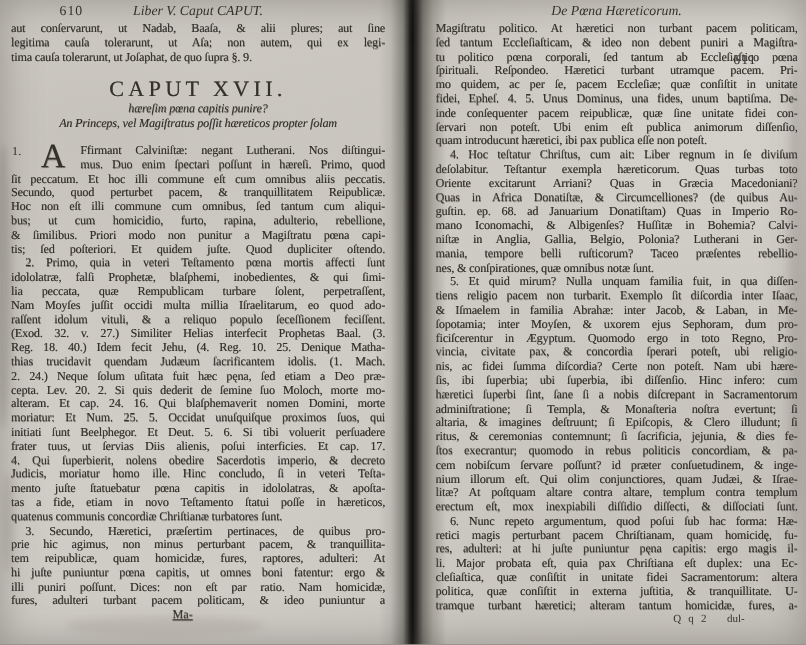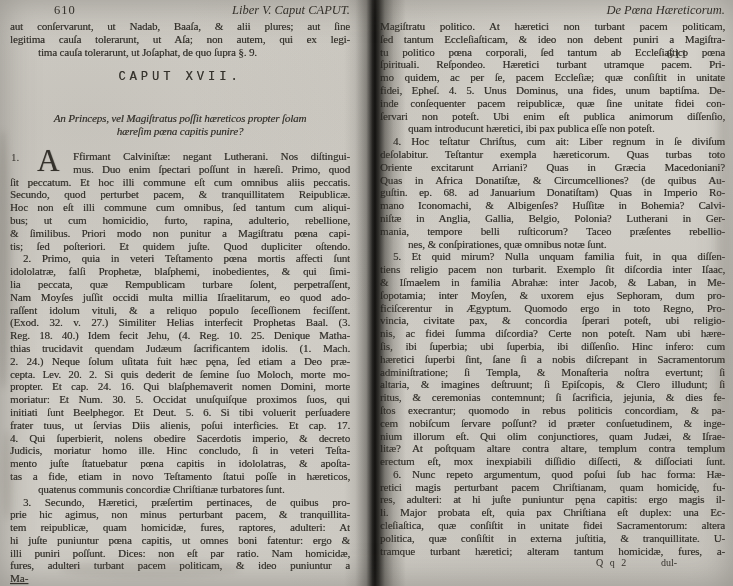--- a/index.html
+++ b/index.html
@@ -12,49 +12,49 @@
       radial-gradient(ellipse at 88% 75%, rgba(120,115,105,0.12), transparent 46%),
       radial-gradient(ellipse at 55% 10%, rgba(125,120,108,0.10), transparent 38%),
       linear-gradient(#d5d2cb,#cecbc4);
   }
   .scan::after {
     content:""; position:absolute; inset:0; pointer-events:none;
     box-shadow: inset 0 0 38px rgba(58,56,50,0.38);
   }
   .page { position:absolute; top:0; height:586px; box-sizing:border-box; }
   .page.left  { left:0;   width:356px; padding:3px 6px 0 10px; }
-  .page.right { left:372px; width:361px; padding:3px 8px 0 8px; }
-
-  .pheader { position:relative; height:15px; margin-bottom:2px; text-align:right;
+  .page.right { left:372px; width:361px; padding:3px 8px 0 24px; }
+
+  .pheader { position:relative; height:15px; margin-bottom:2px; text-align:center;
              font-style:italic; font-size:12.5px; }
   .pagenum { position:absolute; top:0; font-style:normal; font-size:12.5px; letter-spacing:1px; }
   .pagenum.pn-left  { left:44px; }
   .pagenum.pn-right { right:37px;margin-top:44px; }
 
   .tline { font-size:11px; line-height:12.8px; height:12.8px; overflow:hidden;
            text-align:justify; text-align-last:justify; letter-spacing:-0.15px;
            text-shadow:0.3px 0.3px 0.5px rgba(50,48,42,0.55); }
-  .tline.last { text-align-last:left;margin-left:28px; }
+  .tline.last { text-align-last:left; }
   .it { }
 
   .intro { margin-bottom:8px; }
-  .chapter-heading { margin:12px 0 28px; text-align:center; font-size:12px;
-                     letter-spacing:4px; text-shadow:0.3px 0.3px 0.6px rgba(50,48,42,0.6);font-family:Liberation Mono, monospace; }
+  .chapter-heading { margin:12px 0 0; text-align:center; font-size:20px;
+                     letter-spacing:4px; text-shadow:0.3px 0.3px 0.6px rgba(50,48,42,0.6); }
   .qblock { margin-bottom:12px; font-style:italic; }
   .qblock .tline { text-align:center; text-align-last:center; }
 
   .para.indent-first > .tline:first-child { text-indent:13px; }
 
   .para1 { position:relative; }
   .para1 .pnum { position:absolute; left:1px; top:1px; font-size:11px; }
   .dropcap { position:absolute; left:27px; top:-2px; font-size:31px; line-height:26px;
              text-shadow:0.4px 0.4px 0.7px rgba(50,48,42,0.6); }
   .para1 .firstlines { margin-left:63px; }
 
-  .catchline { height:14px; text-align:left; padding-right:28px; font-size:11px;
+  .catchline { height:14px; text-align:center; padding-right:28px; font-size:11px;
                text-shadow:0.3px 0.3px 0.5px rgba(50,48,42,0.55);text-decoration:underline; }
   .sigline { position:relative; height:14px; font-size:10px; }
   .signature { position:absolute; left:216px; letter-spacing:2px; }
   .sigline .catchword { position:absolute; right:48px; }
 
   .gutter {
     position:absolute; left:344px; top:0; width:62px; height:586px; pointer-events:none;
     background:linear-gradient(to right,
       rgba(52,50,45,0) 0%,
       rgba(52,50,45,0.10) 18%,
@@ -82,22 +82,22 @@
       <span class="pagenum pn-left">610</span>
       <span>Liber V. Caput CAPUT.</span>
     </div>
     <div class="intro">
         <div class="tline"><span>aut conſervarunt, ut Nadab, Baaſa, &amp; alii plures; aut ſine</span></div>
         <div class="tline"><span>legitima cauſa tolerarunt, ut Aſa; non autem, qui ex legi-</span></div>
         <div class="tline last"><span>tima cauſa tolerarunt, ut Joſaphat, de quo ſupra §. 9.</span></div>
       </div>
     <div class="chapter-heading">CAPUT XVII.</div>
     <div class="qblock">
+        <div class="tline"><span>hæreſim pœna capitis punire?</span></div>
         <div class="tline"><span>An Princeps, vel Magiſtratus poſſit hæreticos propter ſolam</span></div>
-        <div class="tline"><span>hæreſim pœna capitis punire?</span></div>
       </div>
     <div class="para para1">
       <span class="pnum">1.</span>
       <span class="dropcap">A</span>
       <div class="firstlines">
           <div class="tline"><span>Ffirmant Calviniſtæ: negant Lutherani. Nos diſtingui-</span></div>
           <div class="tline"><span>mus. Duo enim ſpectari poſſunt in hæreſi. Primo, quod</span></div>
         </div>
       <div>
           <div class="tline"><span>ſit peccatum. Et hoc illi commune eſt cum omnibus aliis peccatis.</span></div>
@@ -112,22 +112,22 @@
         <div class="tline"><span>2. Primo, quia in veteri Teſtamento pœna mortis affecti ſunt</span></div>
         <div class="tline"><span>idololatræ, falſi Prophetæ, blaſphemi, inobedientes, &amp; qui ſimi-</span></div>
         <div class="tline"><span>lia peccata, quæ Rempublicam turbare ſolent, perpetraſſent,</span></div>
         <div class="tline"><span>Nam Moyſes juſſit occidi multa millia Iſraelitarum, eo quod ado-</span></div>
         <div class="tline"><span>raſſent idolum vituli, &amp; a reliquo populo ſeceſſionem feciſſent.</span></div>
         <div class="tline"><span>(Exod. 32. v. 27.) Similiter Helias interfecit Prophetas Baal. (3.</span></div>
         <div class="tline"><span>Reg. 18. 40.) Idem fecit Jehu, (4. Reg. 10. 25. Denique Matha-</span></div>
         <div class="tline"><span>thias trucidavit quendam Judæum ſacrificantem idolis. (1. Mach.</span></div>
         <div class="tline"><span>2. 24.) Neque ſolum uſitata fuit hæc pęna, ſed etiam a Deo præ-</span></div>
         <div class="tline"><span>cepta. Lev. 20. 2. </span><span class="it">Si quis dederit de ſemine ſuo Moloch, morte mo-</span></div>
-        <div class="tline"><span class="it">propter</span><span>. Et cap. 24. 16. </span><span class="it">Qui blaſphemaverit nomen Domini, morte</span></div>
-        <div class="tline"><span class="it">moriatur</span><span>: Et Num. 30. 5. </span><span class="it">Occidat unuſquiſque proximos ſuos, qui</span></div>
+        <div class="tline"><span class="it">alteram</span><span>. Et cap. 24. 16. </span><span class="it">Qui blaſphemaverit nomen Domini, morte</span></div>
+        <div class="tline"><span class="it">moriatur</span><span>: Et Num. 25. 5. </span><span class="it">Occidat unuſquiſque proximos ſuos, qui</span></div>
         <div class="tline"><span class="it">initiati ſunt Beelphegor.</span><span> Et Deut. 5. 6. </span><span class="it">Si tibi voluerit perſuadere</span></div>
         <div class="tline"><span class="it">frater tuus, ut ſervias Diis alienis, poſui interficies.</span><span> Et cap. 17.</span></div>
         <div class="tline"><span>4. </span><span class="it">Qui ſuperbierit, nolens obedire Sacerdotis imperio, &amp; decreto</span></div>
         <div class="tline"><span class="it">Judicis, moriatur homo ille.</span><span> Hinc concludo, ſi in veteri Teſta-</span></div>
         <div class="tline"><span>mento juſte ſtatuebatur pœna capitis in idololatras, &amp; apoſta-</span></div>
         <div class="tline"><span>tas a fide, etiam in novo Teſtamento ſtatui poſſe in hæreticos,</span></div>
         <div class="tline last"><span>quatenus communis concordiæ Chriſtianæ turbatores ſunt.</span></div>
       </div>
     <div class="para indent-first">
         <div class="tline"><span>3. Secundo, Hæretici, præſertim pertinaces, de quibus pro-</span></div>

